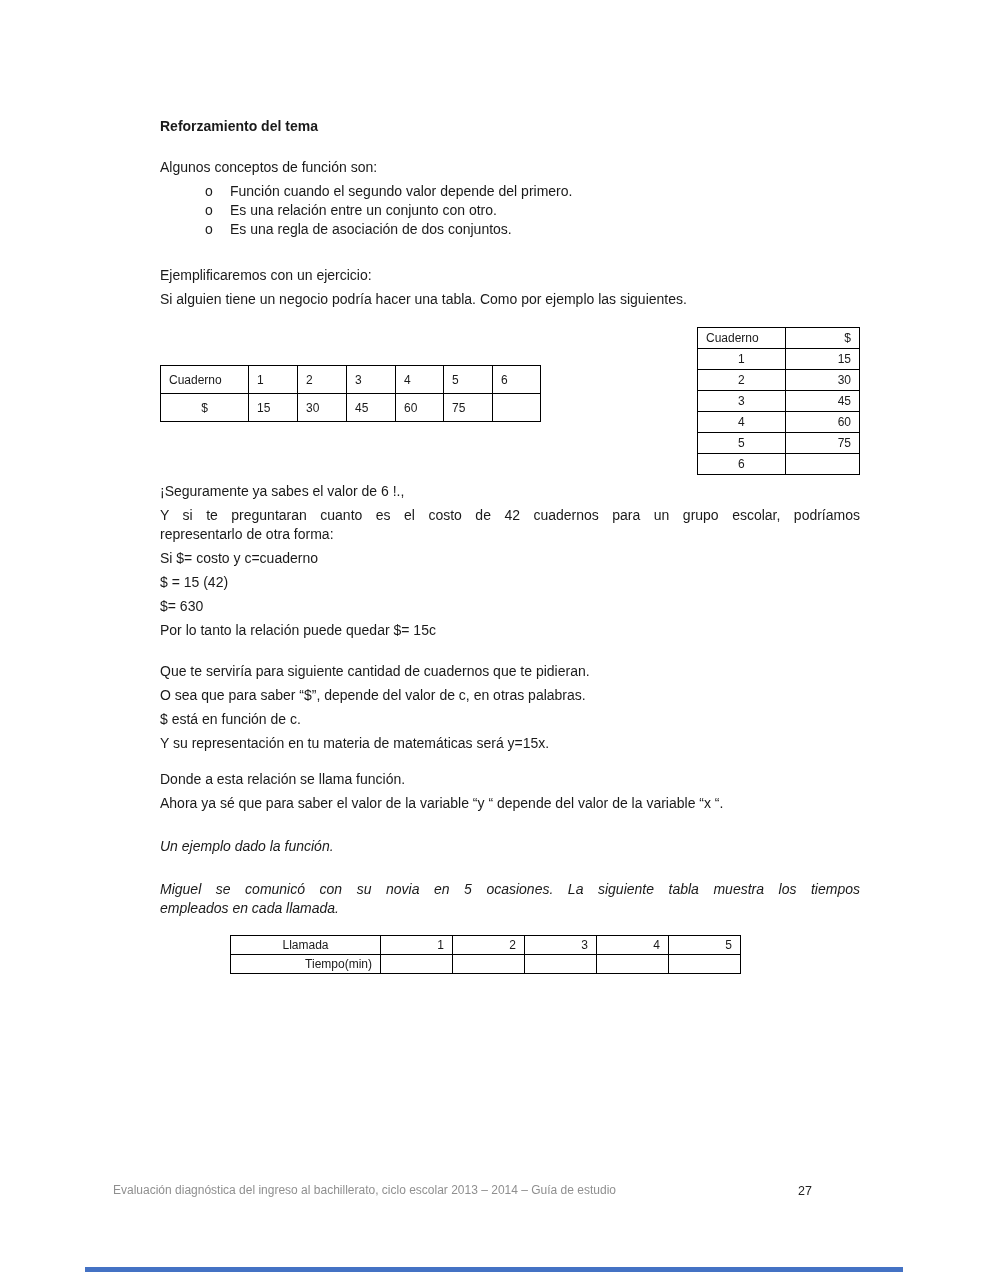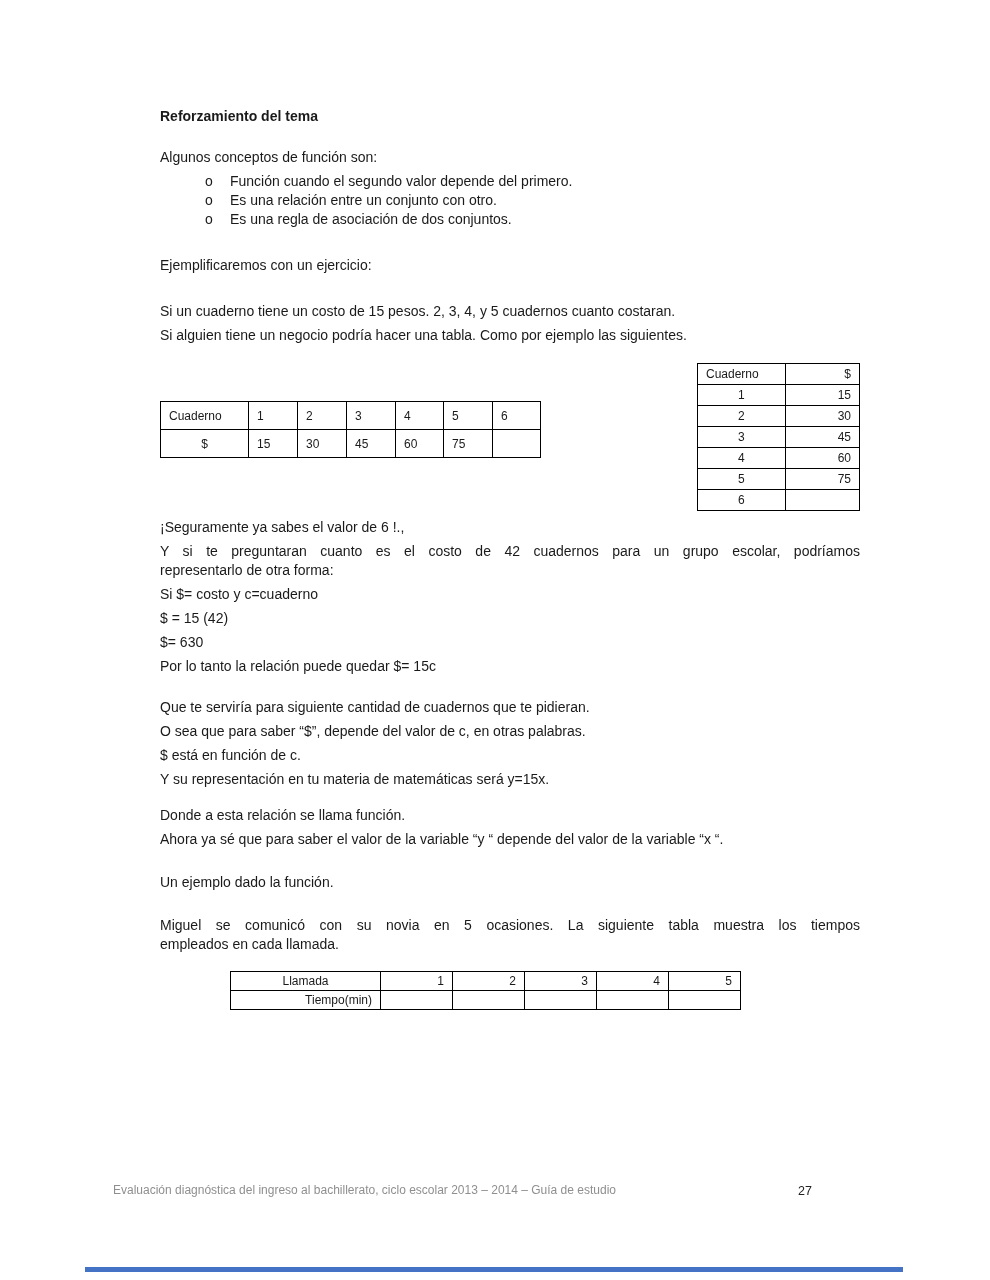--- a/index.html
+++ b/index.html
@@ -3,28 +3,28 @@
 <meta charset="utf-8">
 <style>
   * { box-sizing: border-box; }
   html,body { margin:0; padding:0; }
   body {
     width:990px; height:1280px; position:relative; overflow:hidden;
     background:#ffffff; color:#1a1a1a;
     font-family:"Liberation Sans", sans-serif;
     font-size:14px; line-height:19px;
   }
-  .content { position:absolute; left:160px; top:108px; width:700px; }
+  .content { position:absolute; left:160px; top:118px; width:700px; }
   p { margin:0 0 5px 0; }
   .title { font-weight:bold; margin:0; line-height:17px; }
   .mt23 { margin-top:23px; }
   .mt27 { margin-top:27px; }
   .mt22 { margin-top:22px; }
   .mt17 { margin-top:17px; }
-  .mt24 { margin-top:24px; }
+  .mt24 { margin-top:24px;font-style:italic; }
   .bullets { margin:5px 0 0 0; padding:0; list-style:none; }
   .bullets li { position:relative; padding-left:70px; line-height:19px; }
   .bullets .marker { position:absolute; left:45px; }
   .just-line { text-align:justify; text-align-last:justify; }
   .tables-region { position:relative; height:168px; margin-top:5px; }
   table { border-collapse:collapse; }
   td { border:1px solid #000; padding:0 8px; font-size:12px; line-height:18px; }
   .h-table { position:absolute; left:0; top:51px; }
   .h-table td { height:28px; }
   .h-table td.c { text-align:center; }
@@ -59,21 +59,20 @@
       <span>Es una relación entre un conjunto con otro.</span>
     </li>
     <li>
       <span class="marker">o</span>
       <span>Es una regla de asociación de dos conjuntos.</span>
     </li>
   </ul>
 
   <p class="mt27">Ejemplificaremos con un ejercicio:</p>
 
-  <p class="mt27">Si un cuaderno tiene un costo de 15 pesos. 2, 3, 4, y 5 cuadernos cuanto costaran.</p>
   <p>Si alguien tiene un negocio podría hacer una tabla. Como por ejemplo las siguientes.</p>
 
   <div class="tables-region">
     <table class="h-table">
       <colgroup>
         <col style="width:88px">
           <col style="width:49px">
           <col style="width:49px">
         <col style="width:49px">
           <col style="width:48px">

